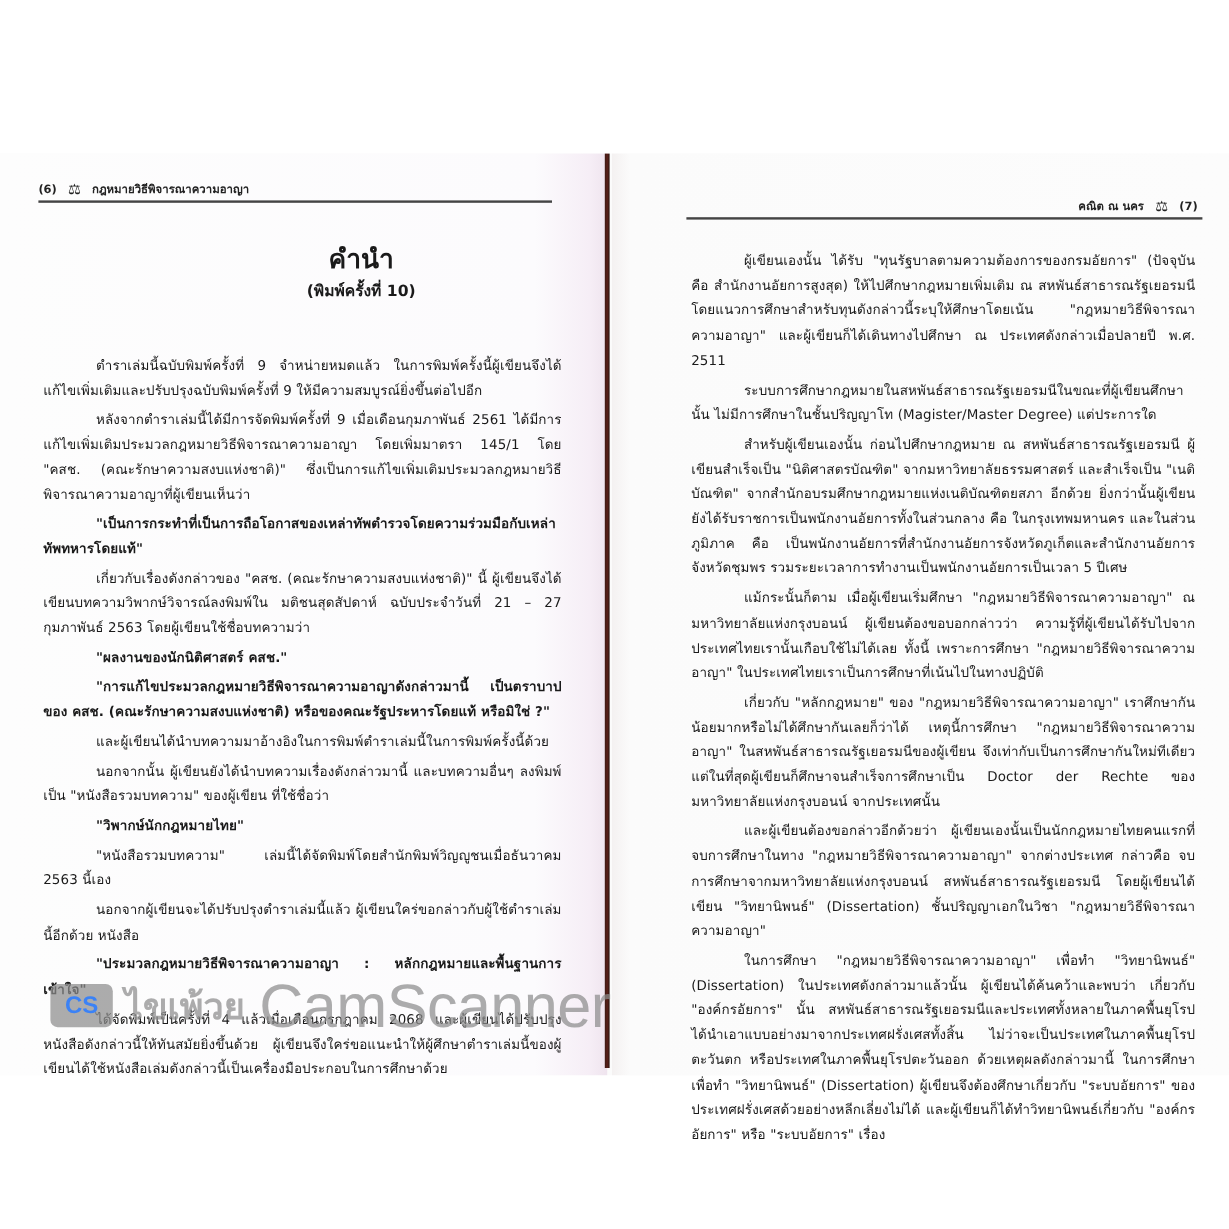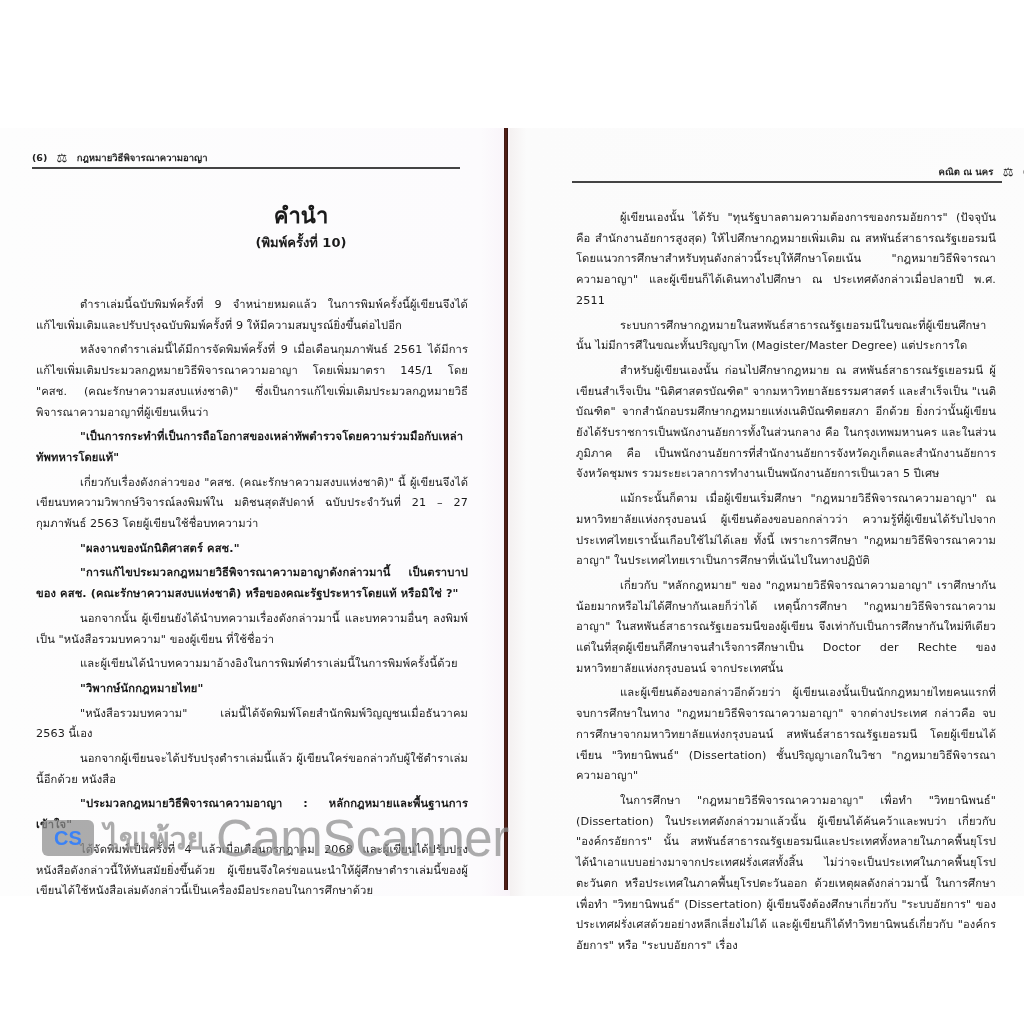--- a/index.html
+++ b/index.html
@@ -1,21 +1,21 @@
 <!DOCTYPE html>
 <html><head>
 <meta charset="utf-8">
 <style>
   html, body { margin: 0; padding: 0; }
   body {
     width: 1024px; height: 1024px; background: #ffffff; position: relative; overflow: hidden;
     font-family: "DejaVu Sans", sans-serif; color: #1a1a1a;
   }
   .spread { position: absolute; left: 0; top: 128px; width: 1024px; height: 768px; background: #fbfbfb; }
-  .page { position: absolute; top: 0; height: 768px; padding-left: 40px; }
+  .page { position: absolute; top: 0; height: 768px; }
   .page.left { left: 0; width: 506px; background: linear-gradient(to right, #fdfdfd 0%, #fcfbfd 88%, #f6eef6 97%, #efe4ee 100%); }
   .page.right { left: 510px; width: 514px; background: linear-gradient(to right, #f4f1f1 0%, #fbfbfb 3%, #fcfcfc 100%); }
   .spine { position: absolute; left: 504px; top: 0; width: 4px; height: 762px; background: linear-gradient(to right, #3a1a14, #5a1f18, #2a1410); }
   .running-head { position: absolute; font-size: 9.5px; font-weight: bold; color: #222; white-space: nowrap; }
   .running-head .scale { display: inline-block; font-size: 12px; margin: 0 6px; vertical-align: -1px; }
   .head-rule { position: absolute; height: 1.5px; background: #444; }
   .title { position: absolute; left: 0; width: 602px; text-align: center; font-weight: bold; }
   .body-text { position: absolute; font-size: 11.2px; line-height: 20.7px; letter-spacing: 0.1px; }
   .body-text p { margin: 4px; text-align: justify; text-align-last: left; }
   .body-text p.indent { text-indent: 44px; }
@@ -40,43 +40,43 @@
     <div class="title" style="top:70px; font-size:22px;">คำนำ</div>
     <div class="title" style="top:104px; font-size:13px;">(พิมพ์ครั้งที่ 10)</div>
 
     <div class="body-text" style="left:32px; top:163px; width:440px;">
       <p class="indent">ตำราเล่มนี้ฉบับพิมพ์ครั้งที่ 9 จำหน่ายหมดแล้ว ในการพิมพ์ครั้งนี้ผู้เขียนจึงได้แก้ไขเพิ่มเติมและปรับปรุงฉบับพิมพ์ครั้งที่ 9 ให้มีความสมบูรณ์ยิ่งขึ้นต่อไปอีก</p>
       <p class="indent">หลังจากตำราเล่มนี้ได้มีการจัดพิมพ์ครั้งที่ 9 เมื่อเดือนกุมภาพันธ์ 2561 ได้มีการแก้ไขเพิ่มเติมประมวลกฎหมายวิธีพิจารณาความอาญา โดยเพิ่มมาตรา 145/1 โดย "คสช. (คณะรักษาความสงบแห่งชาติ)" ซึ่งเป็นการแก้ไขเพิ่มเติมประมวลกฎหมายวิธีพิจารณาความอาญาที่ผู้เขียนเห็นว่า</p>
       <p class="indent b">"เป็นการกระทำที่เป็นการถือโอกาสของเหล่าทัพตำรวจโดยความร่วมมือกับเหล่าทัพทหารโดยแท้"</p>
       <p class="indent">เกี่ยวกับเรื่องดังกล่าวของ "คสช. (คณะรักษาความสงบแห่งชาติ)" นี้ ผู้เขียนจึงได้เขียนบทความวิพากษ์วิจารณ์ลงพิมพ์ใน มติชนสุดสัปดาห์ ฉบับประจำวันที่ 21 – 27 กุมภาพันธ์ 2563 โดยผู้เขียนใช้ชื่อบทความว่า</p>
       <p class="indent b">"ผลงานของนักนิติศาสตร์ คสช."</p>
       <p class="indent b">"การแก้ไขประมวลกฎหมายวิธีพิจารณาความอาญาดังกล่าวมานี้ เป็นตราบาปของ คสช. (คณะรักษาความสงบแห่งชาติ) หรือของคณะรัฐประหารโดยแท้ หรือมิใช่ ?"</p>
+      <p class="indent">และผู้เขียนได้นำบทความมาอ้างอิงในการพิมพ์ตำราเล่มนี้ในการพิมพ์ครั้งนี้ด้วย</p>
       <p class="indent">นอกจากนั้น ผู้เขียนยังได้นำบทความเรื่องดังกล่าวมานี้ และบทความอื่นๆ ลงพิมพ์เป็น "หนังสือรวมบทความ" ของผู้เขียน ที่ใช้ชื่อว่า</p>
-      <p class="indent">และผู้เขียนได้นำบทความมาอ้างอิงในการพิมพ์ตำราเล่มนี้ในการพิมพ์ครั้งนี้ด้วย</p>
       <p class="indent b">"วิพากษ์นักกฎหมายไทย"</p>
       <p class="indent">"หนังสือรวมบทความ" เล่มนี้ได้จัดพิมพ์โดยสำนักพิมพ์วิญญูชนเมื่อธันวาคม 2563 นี้เอง</p>
       <p class="indent">นอกจากผู้เขียนจะได้ปรับปรุงตำราเล่มนี้แล้ว ผู้เขียนใคร่ขอกล่าวกับผู้ใช้ตำราเล่มนี้อีกด้วย หนังสือ</p>
       <p class="indent b">"ประมวลกฎหมายวิธีพิจารณาความอาญา : หลักกฎหมายและพื้นฐานการเข้าใจ"</p>
       <p class="indent">ได้จัดพิมพ์เป็นครั้งที่ 4 แล้วเมื่อเดือนกรกฎาคม 2068 และผู้เขียนได้ปรับปรุงหนังสือดังกล่าวนี้ให้ทันสมัยยิ่งขึ้นด้วย ผู้เขียนจึงใคร่ขอแนะนำให้ผู้ศึกษาตำราเล่มนี้ของผู้เขียนได้ใช้หนังสือเล่มดังกล่าวนี้เป็นเครื่องมือประกอบในการศึกษาด้วย</p>
     </div>
   </div>
 
   <div class="spine"></div>
 
   <div class="page right">
     <div class="head-rule" style="left:62px; top:53px; width:430px;"></div>
     <div class="running-head" style="right:26px; top:36px;">
       <span>คณิต ณ นคร</span>
       <span class="scale">⚖</span>
       <span>(7)</span>
     </div>
 
     <div class="body-text" style="left:62px; top:76px; width:428px;">
       <p class="indent">ผู้เขียนเองนั้น ได้รับ "ทุนรัฐบาลตามความต้องการของกรมอัยการ" (ปัจจุบัน คือ สำนักงานอัยการสูงสุด) ให้ไปศึกษากฎหมายเพิ่มเติม ณ สหพันธ์สาธารณรัฐเยอรมนี โดยแนวการศึกษาสำหรับทุนดังกล่าวนี้ระบุให้ศึกษาโดยเน้น "กฎหมายวิธีพิจารณาความอาญา" และผู้เขียนก็ได้เดินทางไปศึกษา ณ ประเทศดังกล่าวเมื่อปลายปี พ.ศ. 2511</p>
-      <p class="indent">ระบบการศึกษากฎหมายในสหพันธ์สาธารณรัฐเยอรมนีในขณะที่ผู้เขียนศึกษานั้น ไม่มีการศึในขณะทั้นปริญญาโท (Magister/Master Degree) แต่ประการใด</p>
+      <p class="indent">ระบบการศึกษากฎหมายในสหพันธ์สาธารณรัฐเยอรมนีในขณะที่ผู้เขียนศึกษานั้น ไม่มีการศึกษาในชั้นปริญญาโท (Magister/Master Degree) แต่ประการใด</p>
       <p class="indent">สำหรับผู้เขียนเองนั้น ก่อนไปศึกษากฎหมาย ณ สหพันธ์สาธารณรัฐเยอรมนี ผู้เขียนสำเร็จเป็น "นิติศาสตรบัณฑิต" จากมหาวิทยาลัยธรรมศาสตร์ และสำเร็จเป็น "เนติบัณฑิต" จากสำนักอบรมศึกษากฎหมายแห่งเนติบัณฑิตยสภา อีกด้วย ยิ่งกว่านั้นผู้เขียนยังได้รับราชการเป็นพนักงานอัยการทั้งในส่วนกลาง คือ ในกรุงเทพมหานคร และในส่วนภูมิภาค คือ เป็นพนักงานอัยการที่สำนักงานอัยการจังหวัดภูเก็ตและสำนักงานอัยการจังหวัดชุมพร รวมระยะเวลาการทำงานเป็นพนักงานอัยการเป็นเวลา 5 ปีเศษ</p>
       <p class="indent">แม้กระนั้นก็ตาม เมื่อผู้เขียนเริ่มศึกษา "กฎหมายวิธีพิจารณาความอาญา" ณ มหาวิทยาลัยแห่งกรุงบอนน์ ผู้เขียนต้องขอบอกกล่าวว่า ความรู้ที่ผู้เขียนได้รับไปจากประเทศไทยเรานั้นเกือบใช้ไม่ได้เลย ทั้งนี้ เพราะการศึกษา "กฎหมายวิธีพิจารณาความอาญา" ในประเทศไทยเราเป็นการศึกษาที่เน้นไปในทางปฏิบัติ</p>
       <p class="indent">เกี่ยวกับ "หลักกฎหมาย" ของ "กฎหมายวิธีพิจารณาความอาญา" เราศึกษากันน้อยมากหรือไม่ได้ศึกษากันเลยก็ว่าได้ เหตุนี้การศึกษา "กฎหมายวิธีพิจารณาความอาญา" ในสหพันธ์สาธารณรัฐเยอรมนีของผู้เขียน จึงเท่ากับเป็นการศึกษากันใหม่ทีเดียว แต่ในที่สุดผู้เขียนก็ศึกษาจนสำเร็จการศึกษาเป็น Doctor der Rechte ของมหาวิทยาลัยแห่งกรุงบอนน์ จากประเทศนั้น</p>
       <p class="indent">และผู้เขียนต้องขอกล่าวอีกด้วยว่า ผู้เขียนเองนั้นเป็นนักกฎหมายไทยคนแรกที่จบการศึกษาในทาง "กฎหมายวิธีพิจารณาความอาญา" จากต่างประเทศ กล่าวคือ จบการศึกษาจากมหาวิทยาลัยแห่งกรุงบอนน์ สหพันธ์สาธารณรัฐเยอรมนี โดยผู้เขียนได้เขียน "วิทยานิพนธ์" (Dissertation) ชั้นปริญญาเอกในวิชา "กฎหมายวิธีพิจารณาความอาญา"</p>
       <p class="indent">ในการศึกษา "กฎหมายวิธีพิจารณาความอาญา" เพื่อทำ "วิทยานิพนธ์" (Dissertation) ในประเทศดังกล่าวมาแล้วนั้น ผู้เขียนได้ค้นคว้าและพบว่า เกี่ยวกับ "องค์กรอัยการ" นั้น สหพันธ์สาธารณรัฐเยอรมนีและประเทศทั้งหลายในภาคพื้นยุโรป ได้นำเอาแบบอย่างมาจากประเทศฝรั่งเศสทั้งสิ้น ไม่ว่าจะเป็นประเทศในภาคพื้นยุโรปตะวันตก หรือประเทศในภาคพื้นยุโรปตะวันออก ด้วยเหตุผลดังกล่าวมานี้ ในการศึกษาเพื่อทำ "วิทยานิพนธ์" (Dissertation) ผู้เขียนจึงต้องศึกษาเกี่ยวกับ "ระบบอัยการ" ของประเทศฝรั่งเศสด้วยอย่างหลีกเลี่ยงไม่ได้ และผู้เขียนก็ได้ทำวิทยานิพนธ์เกี่ยวกับ "องค์กรอัยการ" หรือ "ระบบอัยการ" เรื่อง</p>
     </div>
   </div>
 </div>
 
 <div class="watermark">

